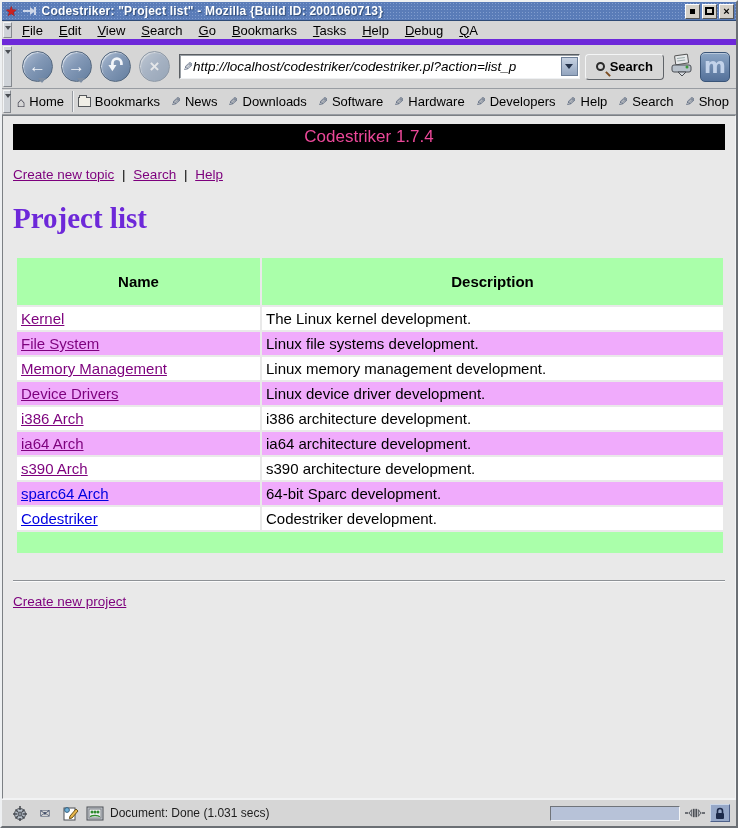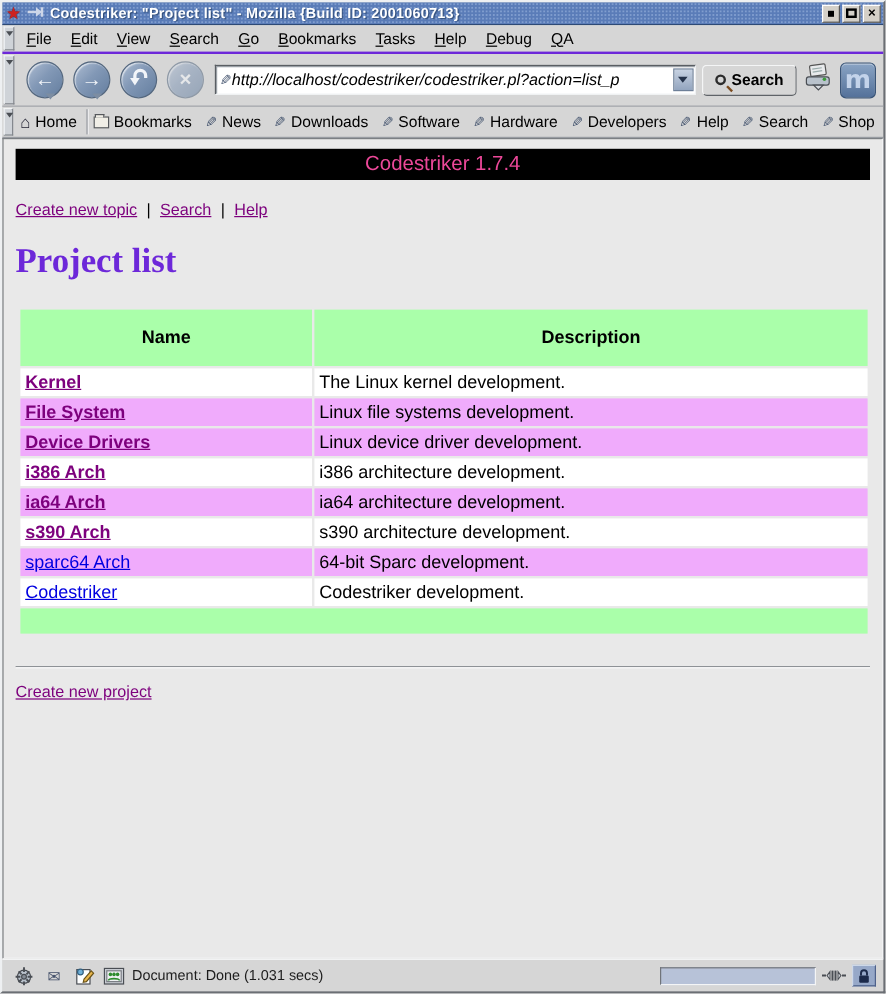--- a/index.html
+++ b/index.html
@@ -19,21 +19,21 @@
     text-shadow:1px 1px 1px #2e4a75; white-space:nowrap; overflow:hidden; flex:1; }
   .winbtns { display:flex; gap:2px; }
   .winbtn { width:15px; height:15px; background:#d4d0c8; border:1px solid;
     border-color:#fff #555 #555 #fff; display:flex; align-items:center; justify-content:center;
     font-size:11px; font-weight:bold; color:#000; cursor:pointer; }
   .min-glyph { width:5px; height:5px; background:#000; }
   .max-glyph { width:9px; height:8px; border:2px solid #000; }
 
   
   .menubar { height:24px; flex:0 0 24px; display:flex; align-items:center;
-    border-bottom:2px solid #6d28d9; background:#d6d6d6; padding-right:4px; }
+    border-bottom:6px solid #6d28d9; background:#d6d6d6; padding-right:4px; }
   .grippy { width:9px; align-self:stretch; margin:1px 2px 1px 1px; background:#cfd3d8;
     border:1px solid; border-color:#f2f4f6 #84888e #84888e #f2f4f6; position:relative; cursor:pointer; }
   .grippy::after { content:""; position:absolute; top:3px; left:1px;
     border-left:3px solid transparent; border-right:3px solid transparent; border-top:4px solid #4a4e54; }
   .menu-item { display:inline-block; padding:3px 8px; font-size:13px; color:#000; cursor:pointer; }
   .menu-item::first-letter { text-decoration:underline; }
 
   .navbar { height:44px; flex:0 0 44px; display:flex; align-items:center; gap:5px;
     border-bottom:1px solid #989ca2; background:#d6d6d6; padding:0 6px 0 0; }
   .nav-btn { width:31px; height:31px; border-radius:50%; position:relative; flex:0 0 31px;
@@ -88,21 +88,21 @@
   h1.page-title { margin:20px 10px 0; font-family:"Liberation Serif","DejaVu Serif",serif;
     font-size:29px; font-weight:bold; color:#6d28d9; }
   table.projects { margin:21px 12px 0; width:710px; border-collapse:separate; border-spacing:2px;
     font-size:15px; table-layout:fixed; }
   table.projects th { background:#aaffaa; font-weight:bold; text-align:center; height:22px; padding:15px 2px; }
   table.projects td { height:23px; padding:0 4px; vertical-align:middle; }
   .col-name { width:243px; }
   tr.r-even td { background:#ffffff; }
   tr.r-odd td { background:#f0abfc; }
   td a { text-decoration:underline; cursor:pointer; }
-  a.v { color:#7d007d;font-weight:bold; }
+  a.v { color:#7d007d; }
   a.u { color:#0000e0; }
   tr.footer-row td { background:#aaffaa; height:21px; }
   hr.divider { margin:25px 10px 0; border:none; height:2px;
     border-top:1px solid #8e9296; border-bottom:1px solid #fbfbfb; }
   .bottom-link { display:inline-block; margin:12px 10px 0; font-size:13.5px;
     color:#7d007d; text-decoration:underline; cursor:pointer; }
 
   
   .statusbar { height:27px; flex:0 0 27px; display:flex; align-items:center; gap:5px;
     background:#d6d6d6; border-top:1px solid #f2f3f4; padding:0 6px 0 8px; }
@@ -270,20 +270,24 @@
       </thead>
       <tbody>
         <tr class="r-even">
           <td><a class="v">Kernel</a></td>
           <td>The Linux kernel development.</td>
         </tr>
         <tr class="r-odd">
           <td><a class="v">File System</a></td>
           <td>Linux file systems development.</td>
         </tr>
+        <tr class="r-even">
+          <td><a class="v">Memory Management</a></td>
+          <td>Linux memory management development.</td>
+        </tr>
         <tr class="r-odd">
           <td><a class="v">Device Drivers</a></td>
           <td>Linux device driver development.</td>
         </tr>
         <tr class="r-even">
           <td><a class="v">i386 Arch</a></td>
           <td>i386 architecture development.</td>
         </tr>
         <tr class="r-odd">
           <td><a class="v">ia64 Arch</a></td>

